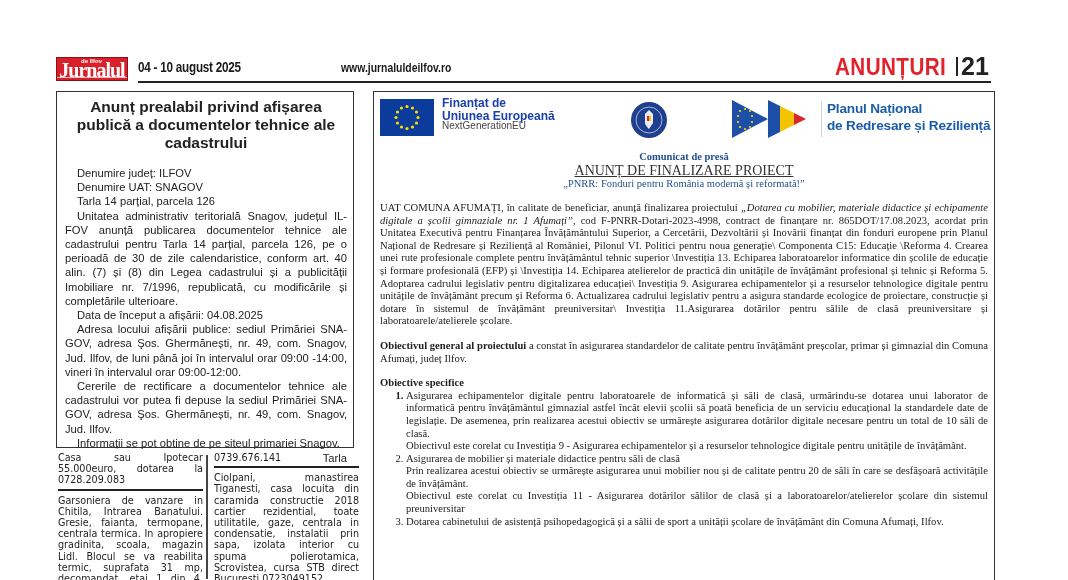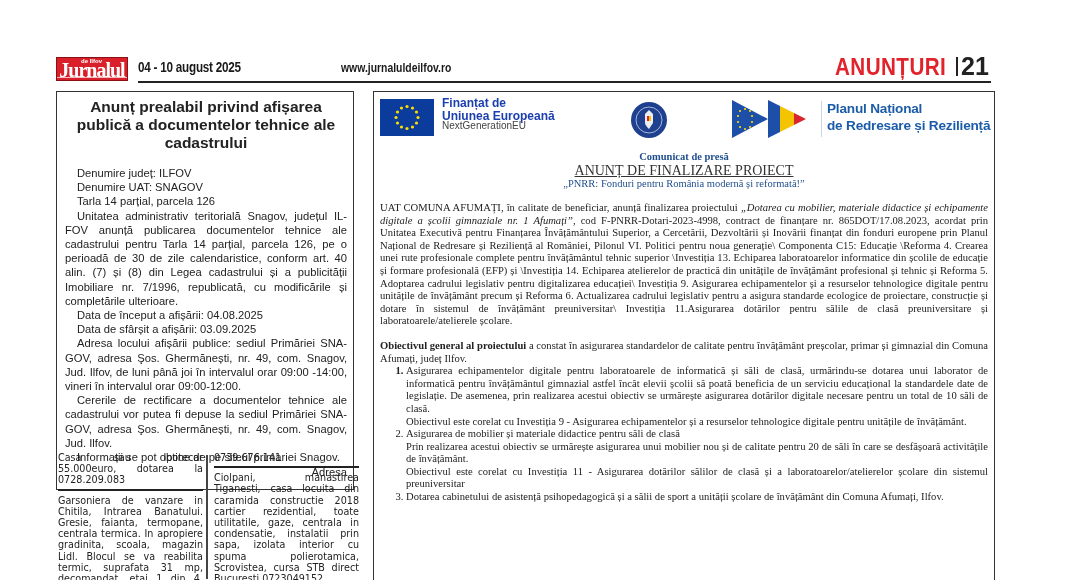--- a/index.html
+++ b/index.html
@@ -34,21 +34,21 @@
   .hdr-section {
     position: absolute; left: 835px; top: 53px; font-size: 24px; font-weight: bold;
     color: #e2232c; transform: scaleX(0.86); transform-origin: left center; letter-spacing: 0.5px;
   }
   .hdr-sep { position: absolute; left: 956px; top: 57px; width: 2px; height: 19px; background: #222; }
   .hdr-page { position: absolute; left: 961px; top: 52px; font-size: 25px; font-weight: bold; color: #222; }
   .hdr-rule { position: absolute; left: 138px; top: 81px; width: 853px; height: 2px; background: #222; }
 
   
   .lbox {
-    position: absolute; left: 56px; top: 91px; width: 298px; height: 399px;
+    position: absolute; left: 56px; top: 91px; width: 298px; height: 357px;
     border: 1.5px solid #333; box-sizing: border-box; padding: 6px 6px 16px 8px;
   }
   .lbox h2 {
     margin: 0; font-size: 15.5px; font-weight: bold; text-align: center; line-height: 18px;
     color: #222;
   }
   .lbox .body { margin-top: 14px; font-size: 11.2px; line-height: 14.2px; text-align: justify; color: #222; }
   .lbox .body p { margin: 0; text-indent: 12px; }
   .lbox .body p.sig { text-align: right; text-indent: 0; margin-top: 1px; }
 
@@ -111,25 +111,24 @@
 </div>
 
 <div class="lbox">
   <h2>Anunț prealabil privind afișarea publică a documentelor tehnice ale cadastrului</h2>
   <div class="body">
     <p>Denumire județ: ILFOV</p>
     <p>Denumire UAT: SNAGOV</p>
     <p>Tarla 14 parțial, parcela 126</p>
     <p>Unitatea administrativ teritorială Snagov, județul IL-FOV anunță publicarea documentelor tehnice ale cadastrului pentru Tarla 14 parțial, parcela 126, pe o perioadă de 30 de zile calendaristice, conform art. 40 alin. (7) și (8) din Legea cadastrului și a publicității Imobiliare nr. 7/1996, republicată, cu modificările și completările ulterioare.</p>
     <p>Data de început a afișării: 04.08.2025</p>
-    <p>Data de sfârșit a afișării: 03.09.2025</p>
     <p>Adresa locului afișării publice: sediul Primăriei SNA-GOV, adresa Şos. Ghermănești, nr. 49, com. Snagov, Jud. Ilfov, de  luni până joi  în intervalul orar  09:00 -14:00, vineri în intervalul orar 09:00-12:00.</p>
     <p>Cererile de rectificare a documentelor tehnice ale cadastrului vor putea fi depuse la sediul Primăriei SNA-GOV, adresa Şos. Ghermănești, nr. 49, com. Snagov, Jud. Ilfov.</p>
     <p>Informații se pot obtine de pe siteul primariei Snagov.</p>
-    <p class="sig">Adresa</p>
+    <p class="sig">Tarla</p>
   </div>
 </div>
 
 <div class="ads ad1">
   <p>Casa sau Ipotecar 55.000euro, dotarea la 0728.209.083</p>
   <div class="ad-rule"></div>
   <p>Garsoniera de vanzare in Chitila, Intrarea Banatului. Gresie, faianta, termopane, centrala termica. In apropiere gradinita, scoala, magazin Lidl. Blocul se va reabilita termic, suprafata 31 mp, decomandat, etaj 1 din 4, pret 31.000€, telefon</p>
 </div>
 <div class="ads-vsep"></div>
 <div class="ads ad2">
@@ -205,20 +204,21 @@
     <div class="t1">Comunicat de presă</div>
     <div class="t2">ANUNȚ DE FINALIZARE PROIECT</div>
     <div class="t3">„PNRR: Fonduri pentru România modernă și reformată!”</div>
   </div>
 
   <div class="main">
     <p class="intro"><span>UAT COMUNA AFUMAȚI, în calitate de beneficiar, anunță finalizarea proiectului </span><i>„Dotarea cu mobilier, materiale didactice și echipamente digitale a școlii gimnaziale nr. 1 Afumați”</i><span>, cod F-PNRR-Dotari-2023-4998, contract de finanțare nr. 865DOT/17.08.2023, acordat prin Unitatea Executivă pentru Finanțarea Învățământului Superior, a Cercetării, Dezvoltării și Inovării finanțat din fonduri europene prin Planul Național de Redresare și Reziliență al României, Pilonul VI. Politici pentru noua generație\ Componenta C15: Educație \Reforma 4. Crearea unei rute profesionale complete pentru învățământul tehnic superior \Investiția 13. Echiparea laboratoarelor informatice din școlile de educație și formare profesională (EFP) și \Investiția 14. Echiparea atelierelor de practică din unitățile de învățământ profesional și tehnic și Reforma 5. Adoptarea cadrului legislativ pentru digitalizarea educației\ Investiția 9. Asigurarea echipamentelor și a resurselor tehnologice digitale pentru unitățile de învățământ precum și Reforma 6. Actualizarea cadrului legislativ pentru a asigura standarde ecologice de proiectare, construcție și dotare în sistemul de învățământ preuniversitar\ Investiția 11.Asigurarea dotărilor pentru sălile de clasă preuniversitare și laboratoarele/atelierele școlare.</span></p>
 
     <p class="gen"><b>Obiectivul general al proiectului</b><span> a constat în asigurarea standardelor de calitate pentru învățământ preșcolar, primar și gimnazial din Comuna Afumați, județ Ilfov.</span></p>
 
+    <p class="spec-h">Obiective specifice</p>
     <ol>
       <li>
         <span class="ln">Asigurarea echipamentelor digitale pentru laboratoarele de informatică și săli de clasă, urmărindu-se dotarea unui laborator de informatică pentru învățământul gimnazial astfel încât elevii școlii să poată beneficia de un serviciu educațional la standardele date de legislație. De asemenea, prin realizarea acestui obiectiv  se  urmărește asigurarea  dotărilor digitale necesare pentru un total de 10 săli de clasă.</span>
         <span class="ln">Obiectivul este corelat cu Investiția 9 - Asigurarea echipamentelor și a resurselor tehnologice digitale pentru unitățile de învățământ.</span>
       </li>
       <li>
         <span class="ln">Asigurarea de mobilier și materiale didactice pentru săli de clasă</span>
         <span class="ln">Prin realizarea acestui obiectiv se urmărește asigurarea unui mobilier nou și de calitate pentru 20 de săli în care se desfășoară activitățile de învățământ.</span>
         <span class="ln">Obiectivul este corelat cu Investiția 11 - Asigurarea dotărilor sălilor de clasă și a laboratoarelor/atelierelor școlare din sistemul preuniversitar</span>
       </li>

